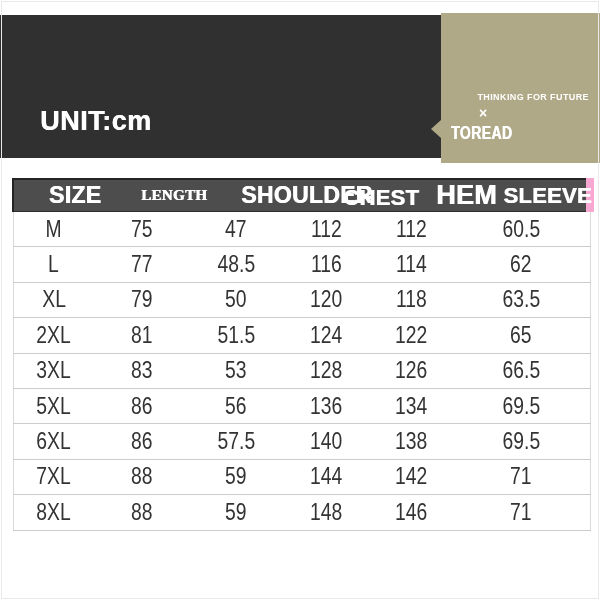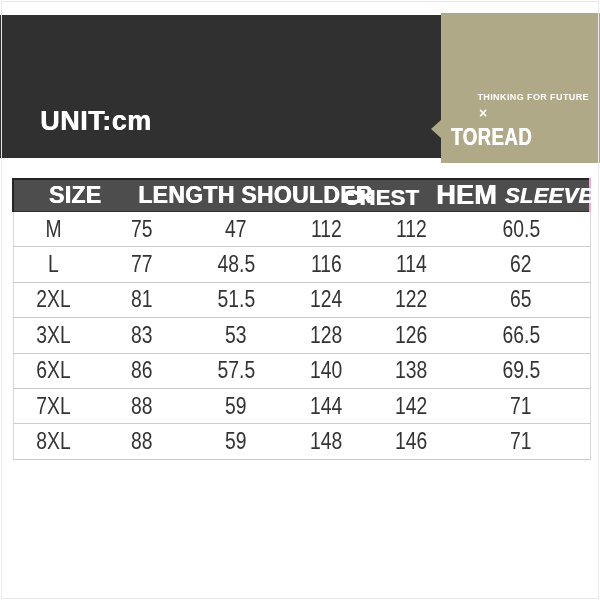--- a/index.html
+++ b/index.html
@@ -34,40 +34,40 @@
   .tagline{
     position:absolute;right:30px;top:79px;
     color:#ffffff;font-size:9px;font-weight:700;letter-spacing:.4px;white-space:nowrap;
   }
   .cross{
     position:absolute;left:38px;top:92px;
     color:#ffffff;font-size:14px;font-weight:700;
   }
   .logo{
     position:absolute;left:10px;top:110px;
-    color:#ffffff;font-size:24px;font-weight:700;white-space:nowrap;
+    color:#ffffff;font-size:18px;font-weight:700;white-space:nowrap;
   }
   .logo span{display:inline-block;transform:scaleX(.78);transform-origin:left center;
     letter-spacing:.5px;text-shadow:.5px 0 0 #ffffff;}
 
   
   table.size-table{
     position:absolute;left:12px;top:178px;width:577px;
     border-collapse:collapse;table-layout:fixed;z-index:1;
   }
   thead th{
     background:#4d4d4d;height:31px;padding:0;color:#ffffff;
     font-weight:700;text-align:center;vertical-align:middle;
     border-top:2px solid #242424;border-bottom:1px solid #2e2e2e;
   }
   thead th:first-child{border-left:2px solid #242424;}
-  thead th:last-child{border-right:2px solid #f9a8d4;font-style:italic;}
+  thead th:last-child{border-right:8px solid #f9a8d4;}
   thead th span{display:inline-block;text-shadow:.7px 0 0 #ffffff;letter-spacing:.3px;margin-left:24px;}
   thead th:nth-child(1){font-size:23px;} thead th:nth-child(1) span{transform:translateX(9px);}
-  thead th:nth-child(2){font-size:23px;} thead th:nth-child(2) span{transform:translateX(20px);}
+  thead th:nth-child(2){font-size:15px;font-family:Liberation Serif, serif;} thead th:nth-child(2) span{transform:translateX(20px);}
   thead th:nth-child(3){font-size:23px;} thead th:nth-child(3) span{transform:translateX(27px);}
   thead th:nth-child(4){font-size:22px;} thead th:nth-child(4) span{transform:translate(37px,2px);}
   thead th:nth-child(5){font-size:27px;} thead th:nth-child(5) span{transform:translateX(42px);}
   thead th:nth-child(6){font-size:22px;} thead th:nth-child(6) span{transform:translateX(16px);}
 
   tbody td{
     height:34.4px;padding:0;text-align:center;vertical-align:middle;
     color:#333333;font-size:23px;font-weight:400;
     border-bottom:1px solid #cccccc;background:#ffffff;
   }
@@ -121,34 +121,50 @@
       </tr>
       <tr>
         <td><span>L</span></td>
         <td><span>77</span></td>
         <td><span>48.5</span></td>
         <td><span>116</span></td>
         <td><span>114</span></td>
         <td><span>62</span></td>
       </tr>
       <tr>
+        <td><span>XL</span></td>
+        <td><span>79</span></td>
+        <td><span>50</span></td>
+        <td><span>120</span></td>
+        <td><span>118</span></td>
+        <td><span>63.5</span></td>
+      </tr>
+      <tr>
         <td><span>2XL</span></td>
         <td><span>81</span></td>
         <td><span>51.5</span></td>
         <td><span>124</span></td>
         <td><span>122</span></td>
         <td><span>65</span></td>
       </tr>
       <tr>
         <td><span>3XL</span></td>
         <td><span>83</span></td>
         <td><span>53</span></td>
         <td><span>128</span></td>
         <td><span>126</span></td>
         <td><span>66.5</span></td>
+      </tr>
+      <tr>
+        <td><span>5XL</span></td>
+        <td><span>86</span></td>
+        <td><span>56</span></td>
+        <td><span>136</span></td>
+        <td><span>134</span></td>
+        <td><span>69.5</span></td>
       </tr>
       <tr>
         <td><span>6XL</span></td>
         <td><span>86</span></td>
         <td><span>57.5</span></td>
         <td><span>140</span></td>
         <td><span>138</span></td>
         <td><span>69.5</span></td>
       </tr>
       <tr>

